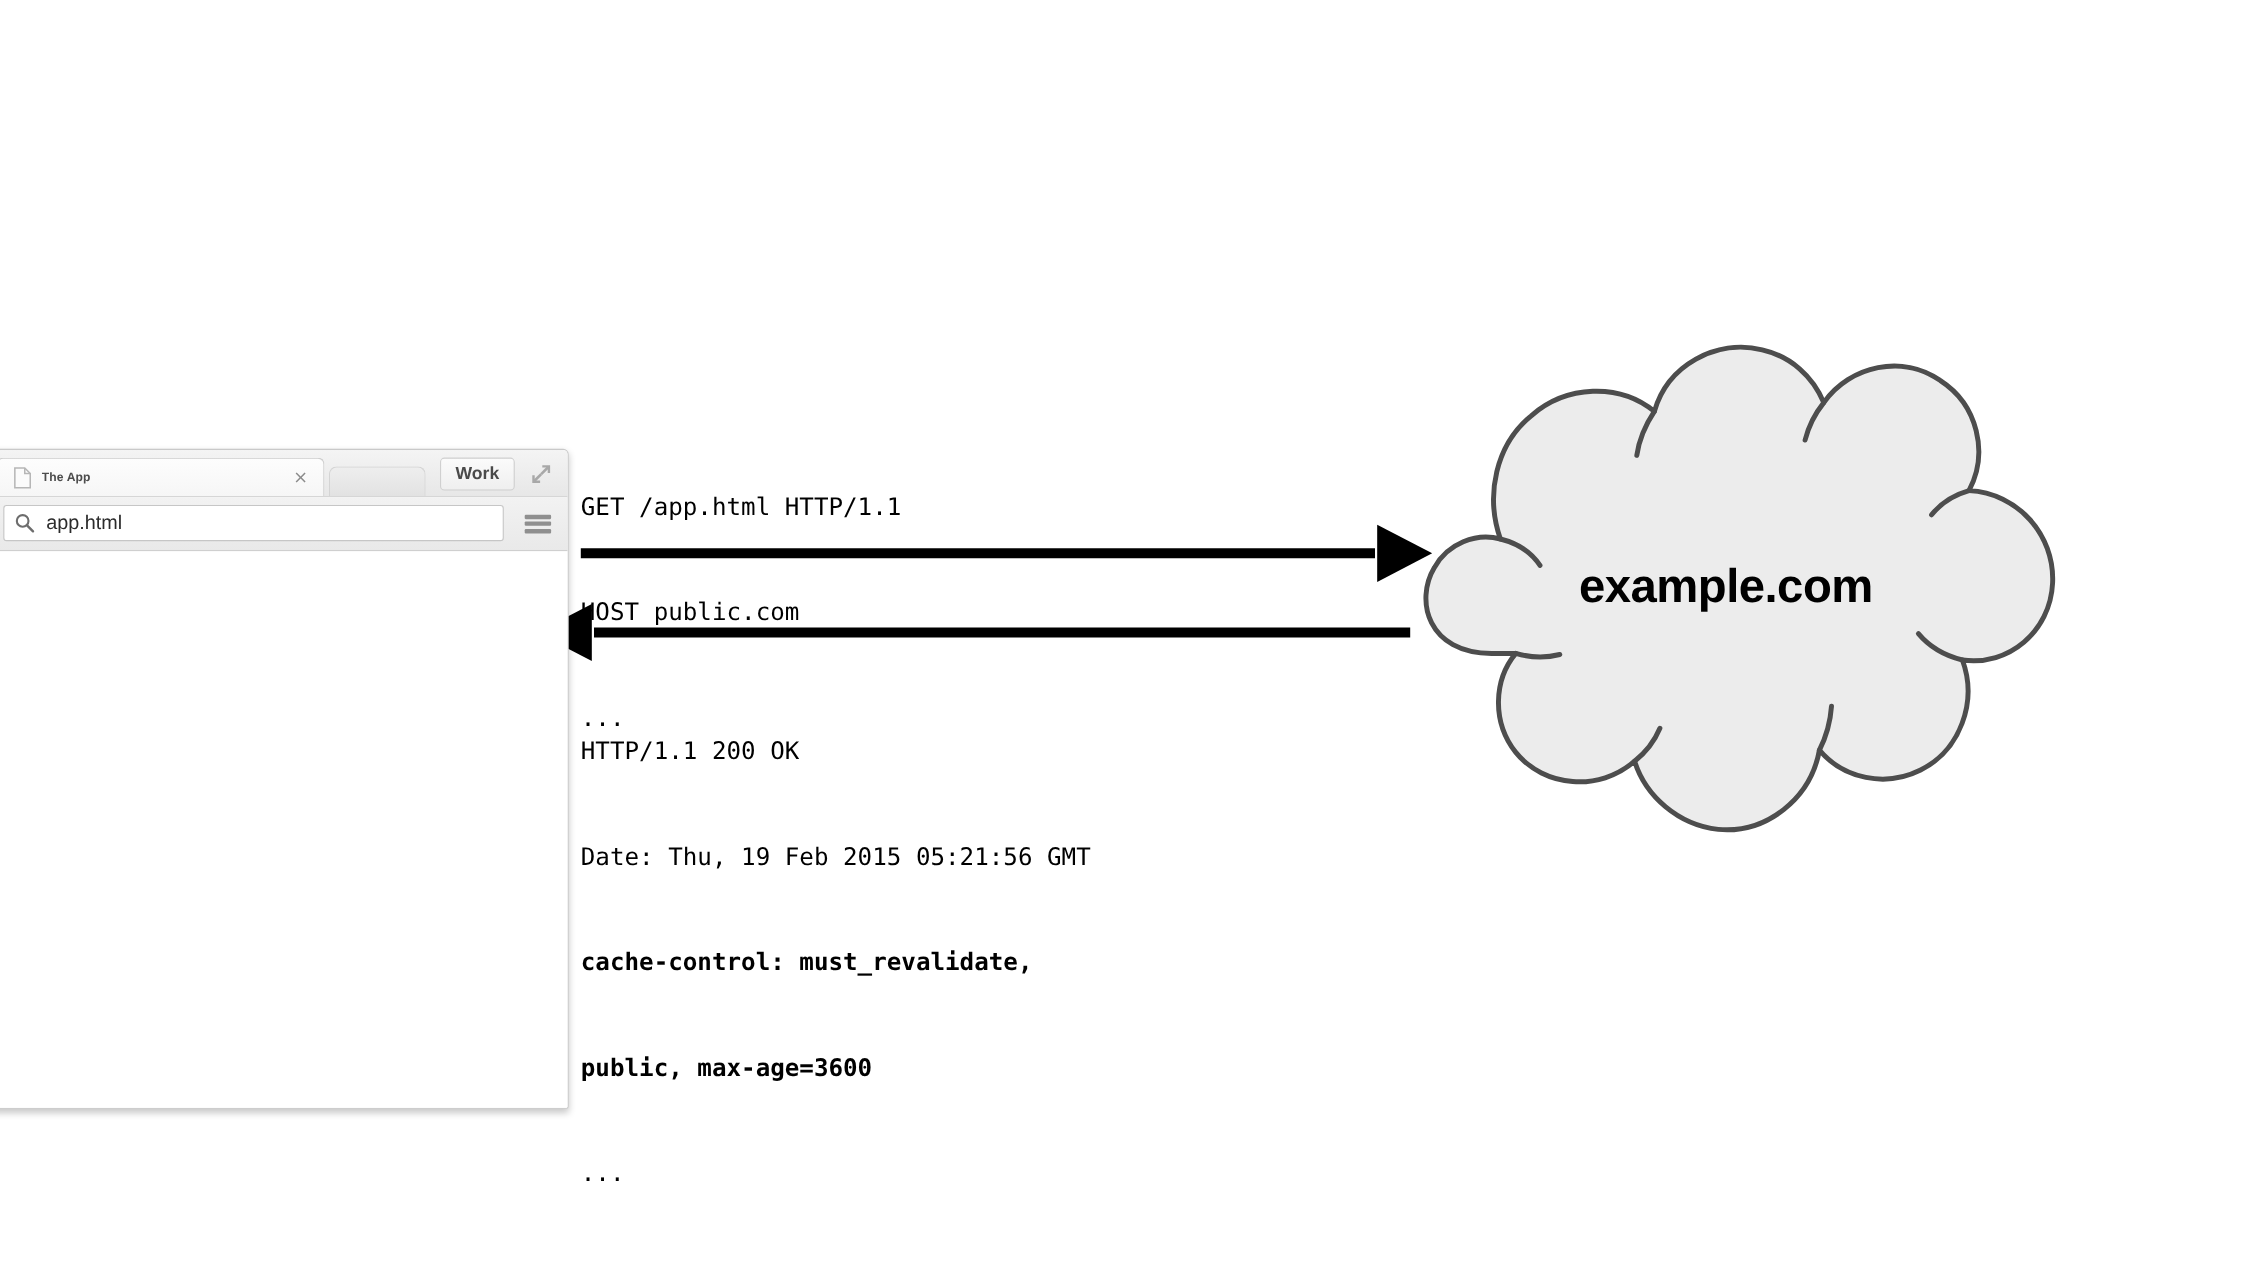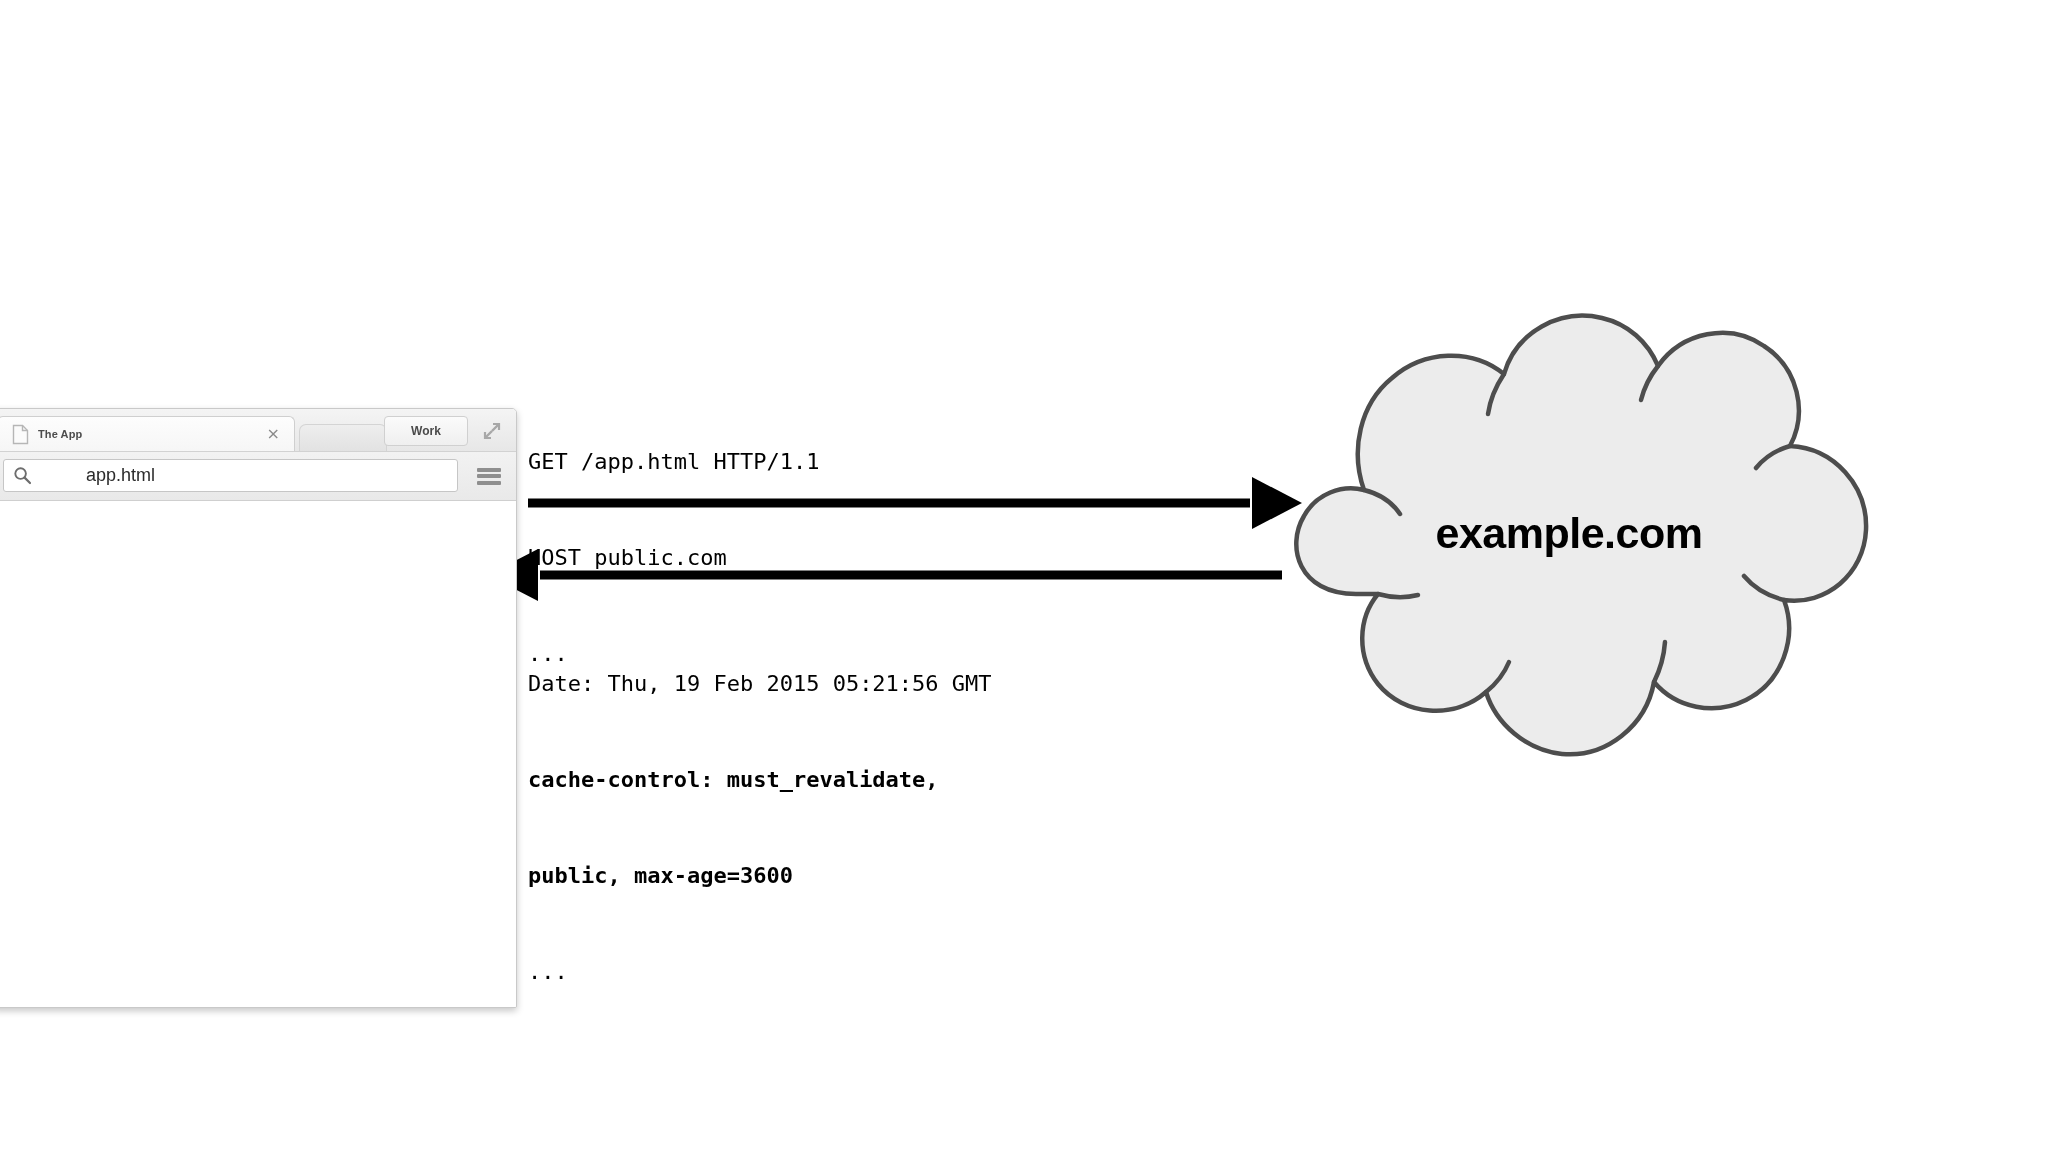--- a/index.html
+++ b/index.html
@@ -89,30 +89,30 @@
     border: 1px solid #d4d4d4;
     border-bottom: none;
     border-radius: 7px 7px 0 0;
     box-sizing: border-box;
   }
 
   .profile-button {
     position: absolute;
     right: 48px;
     top: 7px;
-    width: 84px;
+    width: 68px;
     height: 30px;
     background: linear-gradient(to bottom, #fbfbfb 0%, #efefef 100%);
     border: 1px solid #d0d0d0;
     border-radius: 4px;
     box-sizing: border-box;
     display: flex;
     align-items: center;
     justify-content: center;
-    font-size: 12px;
+    font-size: 16px;
     font-weight: bold;
     color: #4a4a4a;
   }
 
   .maximize-button {
     position: absolute;
     right: 8px;
     top: 8px;
     width: 32px;
     height: 28px;
@@ -134,21 +134,20 @@
     top: 7px;
     right: 58px;
     height: 33px;
     background: #ffffff;
     border: 1px solid #c6c6c6;
     border-radius: 3px;
     box-sizing: border-box;
     display: flex;
     align-items: center;
     padding-left: 9px;
-    gap: 44px;
   }
   .omnibox-text {
     margin-left: 10px;
     font-size: 18px;
     color: #2b2b2b;
     white-space: nowrap;
   }
   .menu-button {
     position: absolute;
     right: 10px;
@@ -280,20 +279,21 @@
   <div class="cloud-label">example.com</div>
 </div>
 
 <div class="http-text http-request">
   <div>GET /app.html HTTP/1.1</div>
   <div>HOST public.com</div>
   <div>...</div>
 </div>
 
 <div class="http-text http-response">
+  <div>HTTP/1.1 200 OK</div>
   <div>Date: Thu, 19 Feb 2015 05:21:56 GMT</div>
   <div class="http-line-bold">cache-control: must_revalidate,</div>
   <div class="http-line-bold">public, max-age=3600</div>
   <div>...</div>
 </div>
 
 <div class="browser-window">
 
   <div class="browser-titlebar">
 

